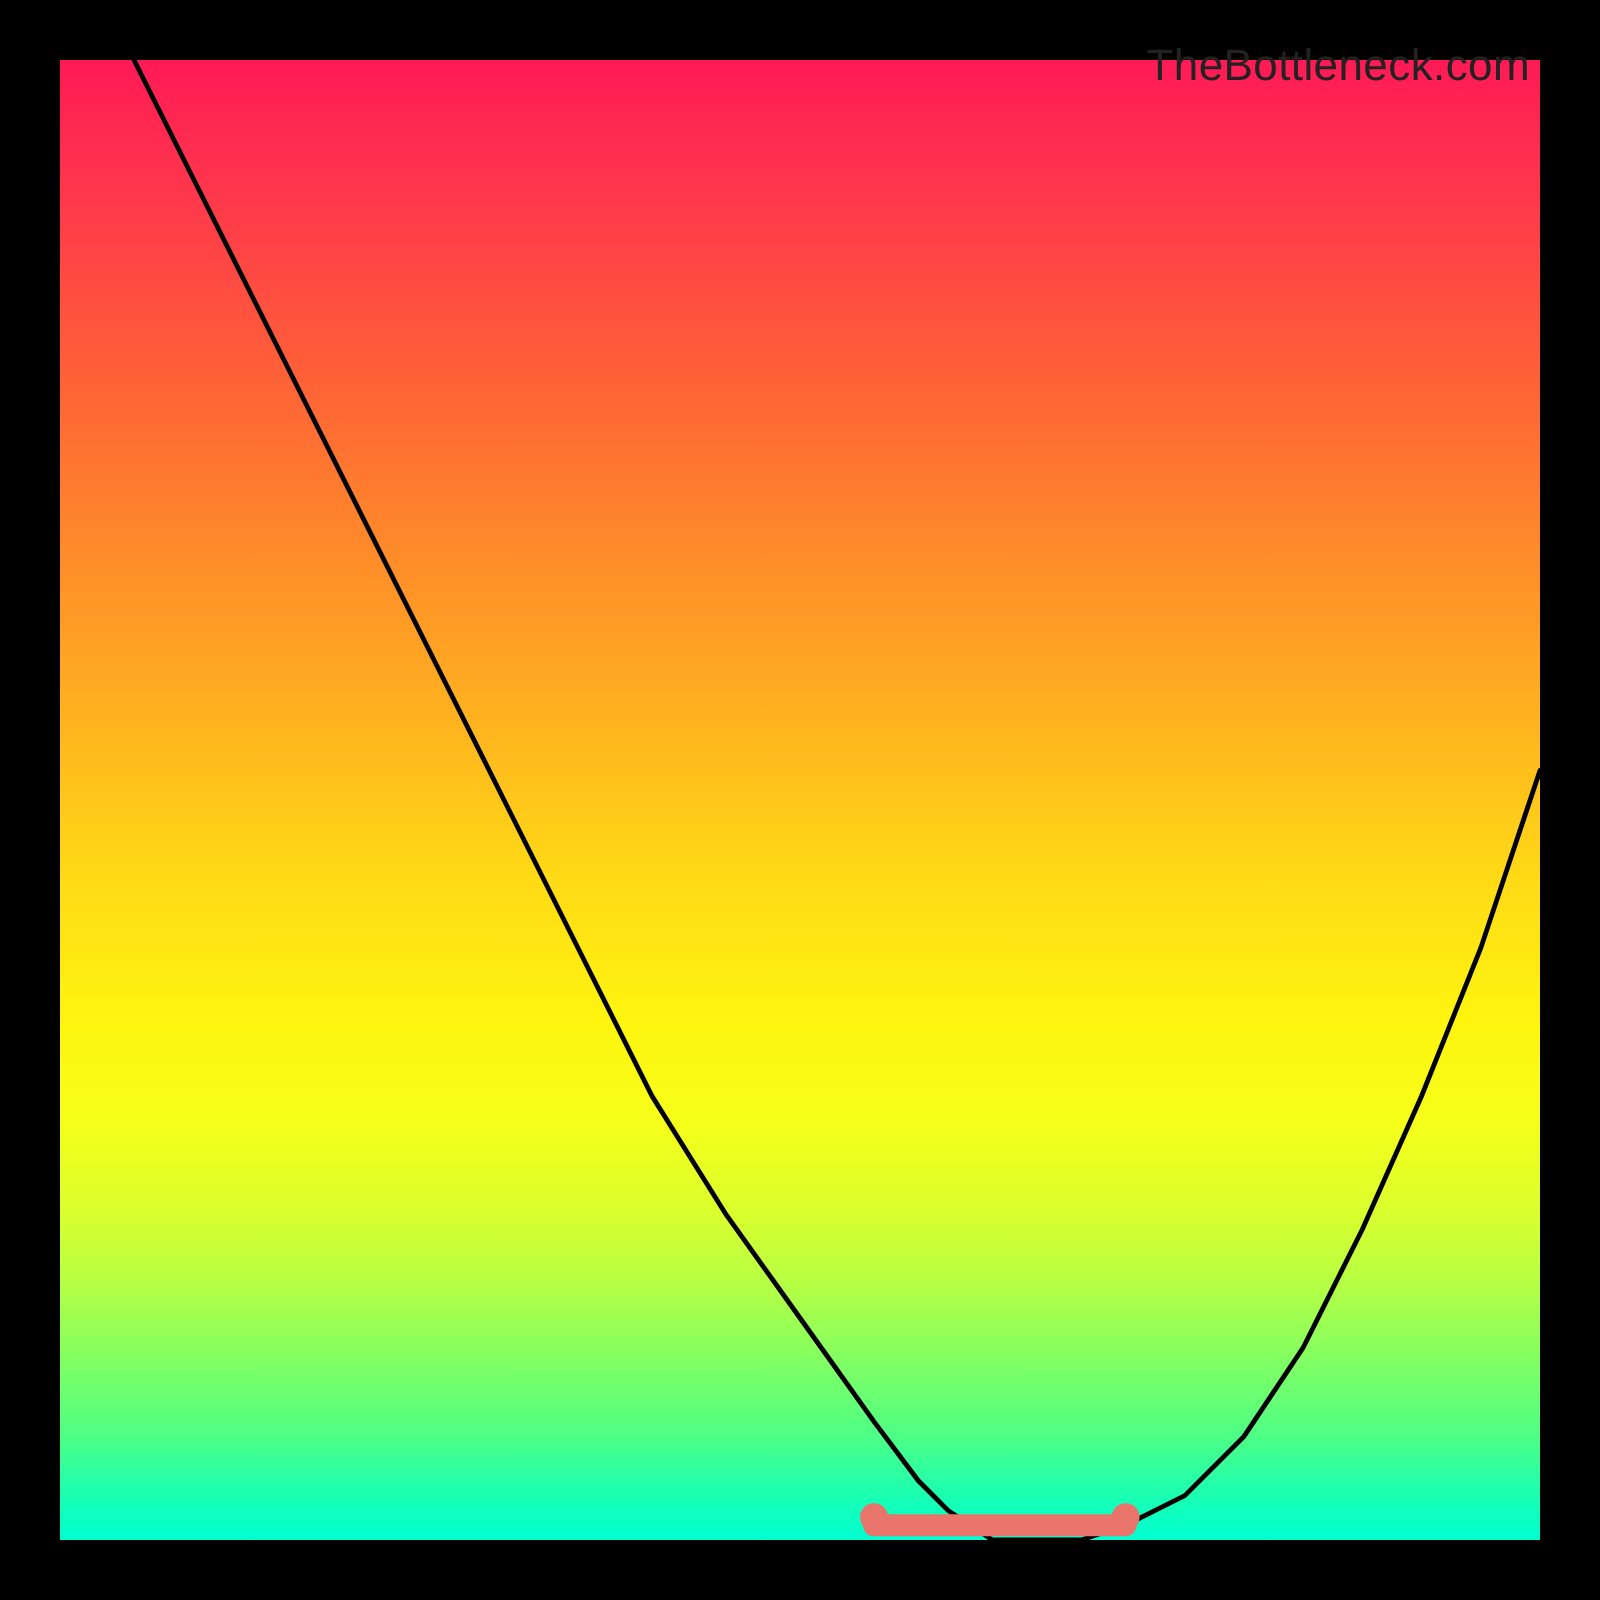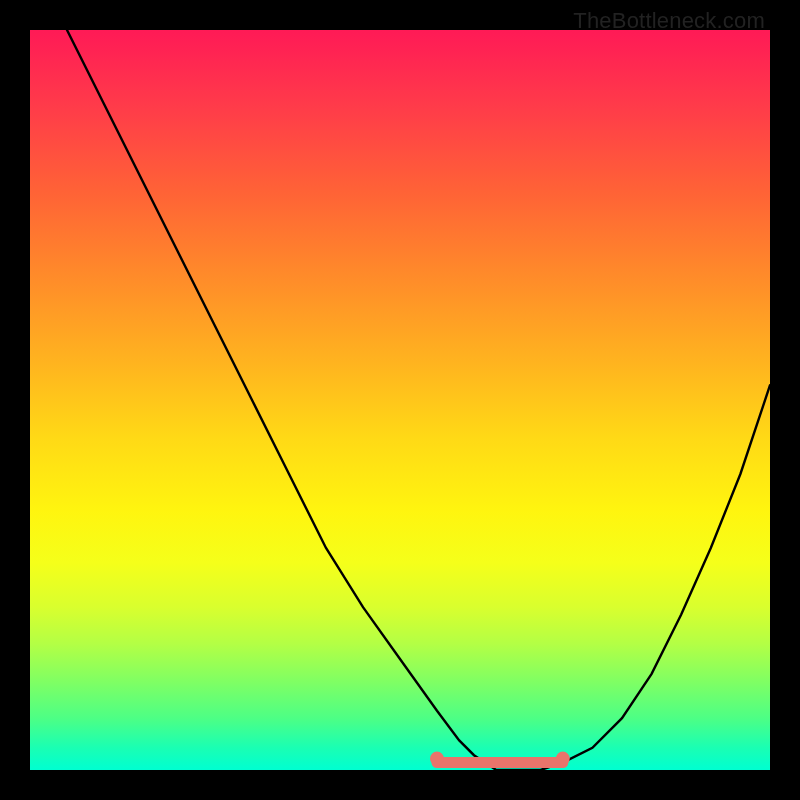--- a/index.html
+++ b/index.html
@@ -29,21 +29,21 @@
       #d9ff2e 78%,
       #b3ff45 83%,
       #80ff63 88%,
       #4dff85 93%,
       #1affb3 97%,
       #00ffd1 100%
     );
   }
   .watermark {
     position: absolute;
-    top: 8px;
+    top: 20px;
     right: 35px;
     color: #222;
     font-size: 22px;
     font-weight: 500;
     letter-spacing: 0.2px;
   }
   svg.curve {
     position: absolute;
     left: 0;
     top: 0;

